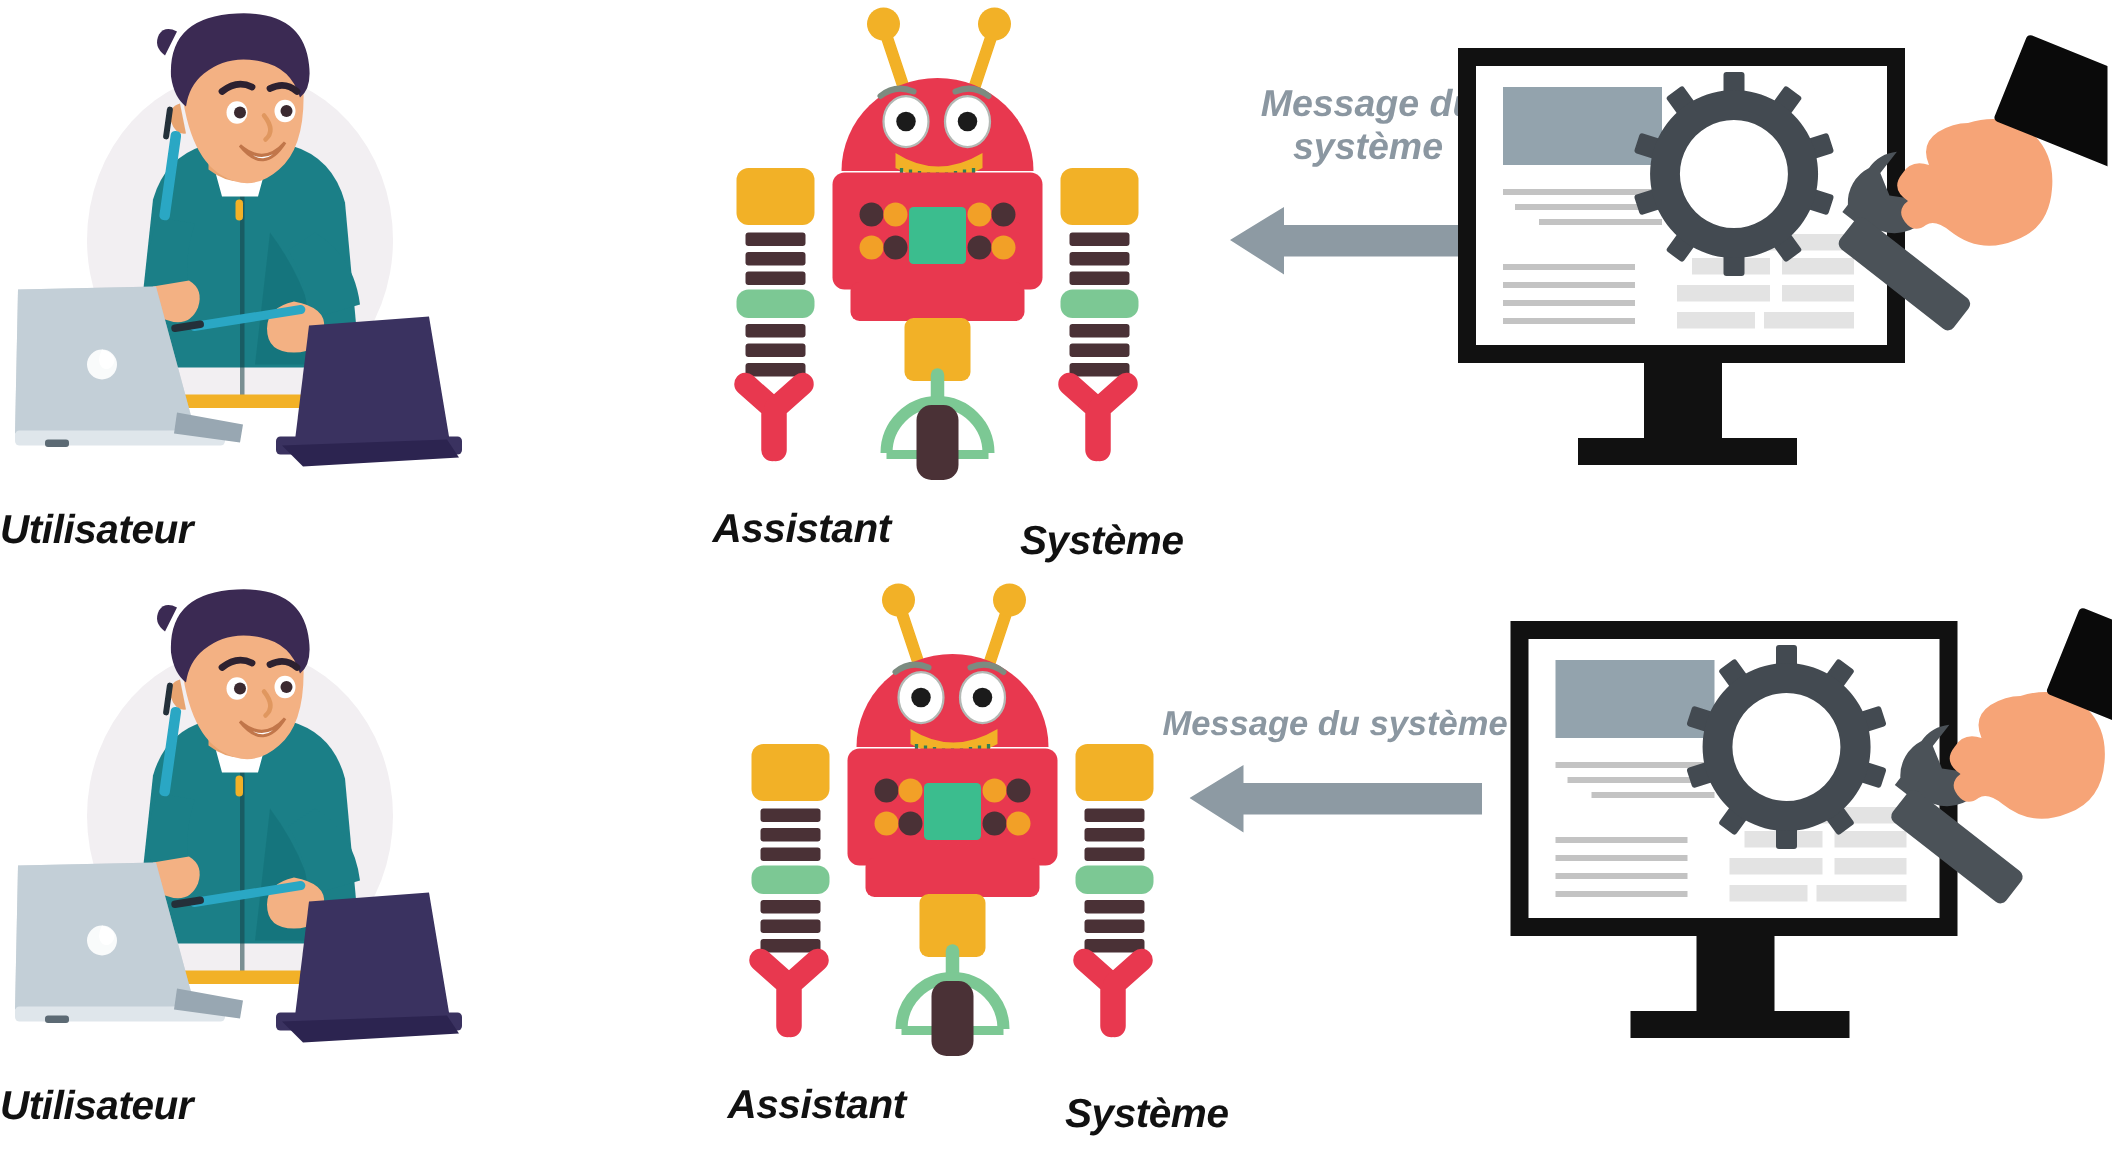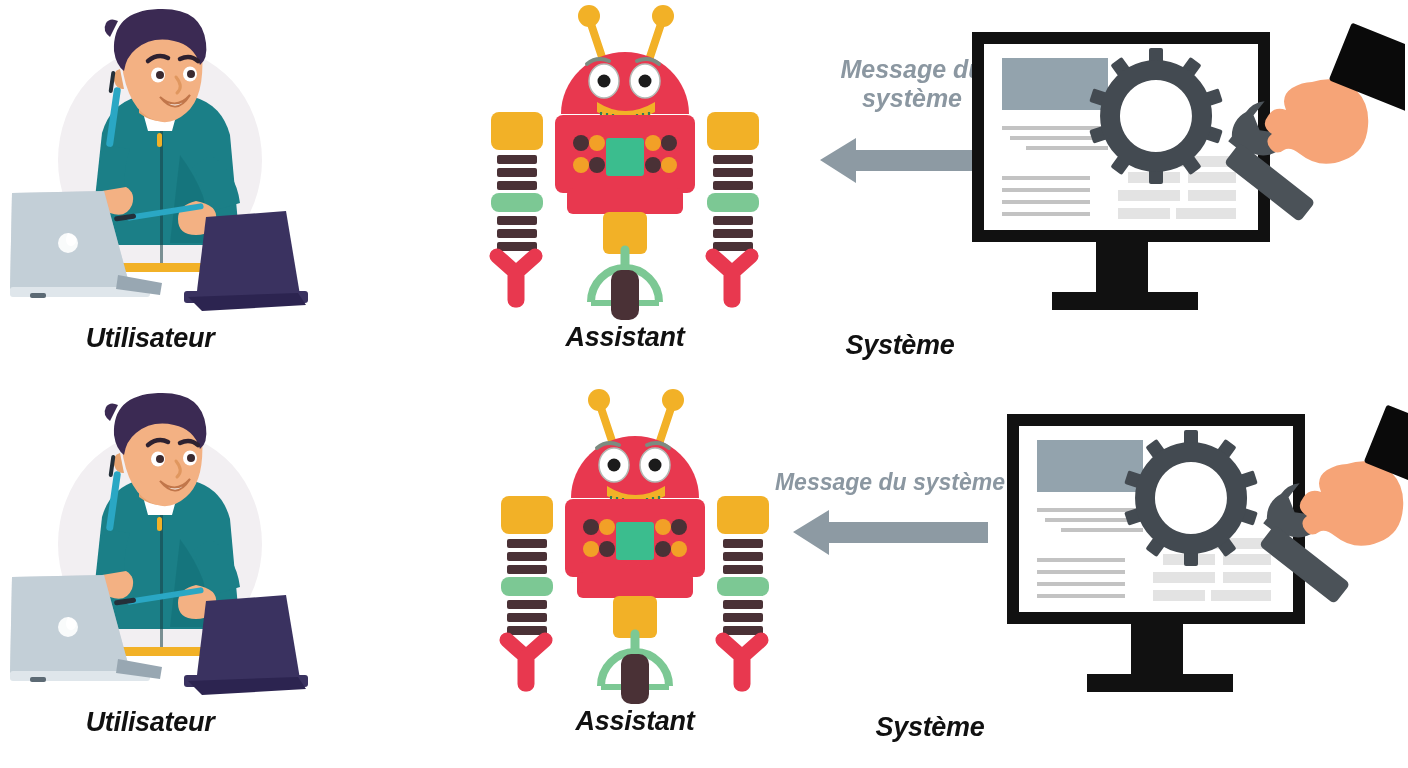--- a/index.html
+++ b/index.html
@@ -9,24 +9,25 @@
     font-family:"Liberation Sans", sans-serif;
     position:relative; overflow:hidden;
   }
   .row{ position:absolute; left:0; width:1408px; height:384px; }
   .row-1{ top:0; }
   .row-2{ top:384px; }
 
   
   .cell{ position:absolute; }
   .caption{
-    position:absolute; width:100%; text-align:center;
+    position:absolute; width:100%; 
     font-weight:bold; font-style:italic; color:#111111;
     font-size:27px; letter-spacing:-0.3px;
     font-family:"Liberation Sans", sans-serif;
+    margin-top:15px;
   }
 
   
   .user-wrap{ left:0px; top:0px; width:300px; height:320px; }
   .user-svg{ display:block; }
 
   
   .robot-wrap{ width:300px; height:320px; }
 
   

